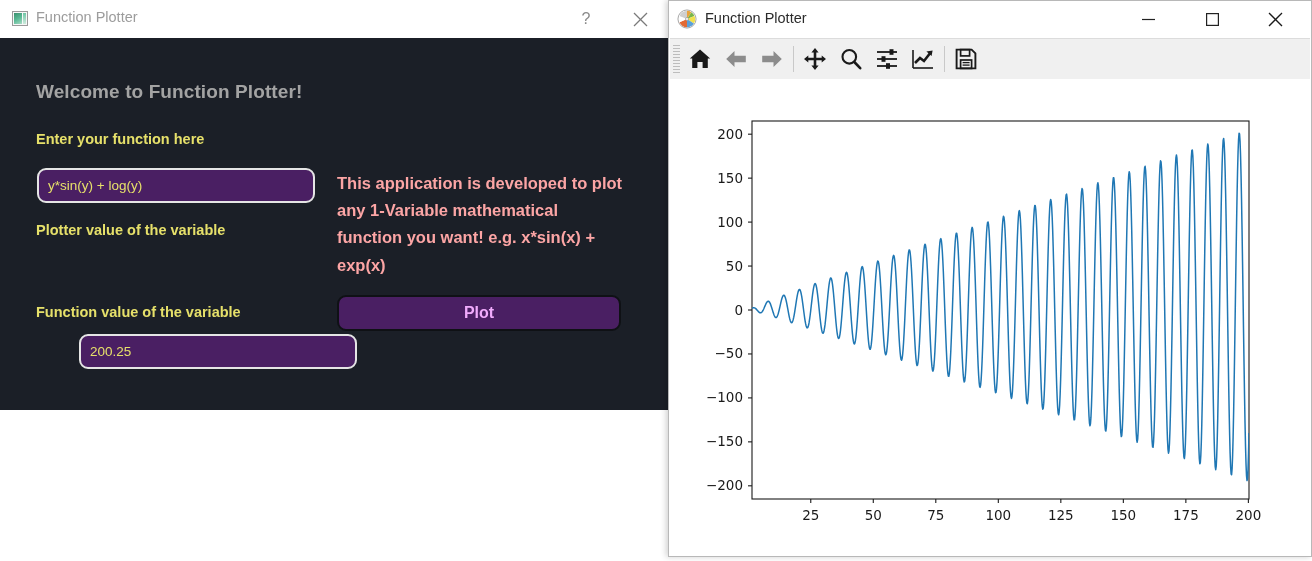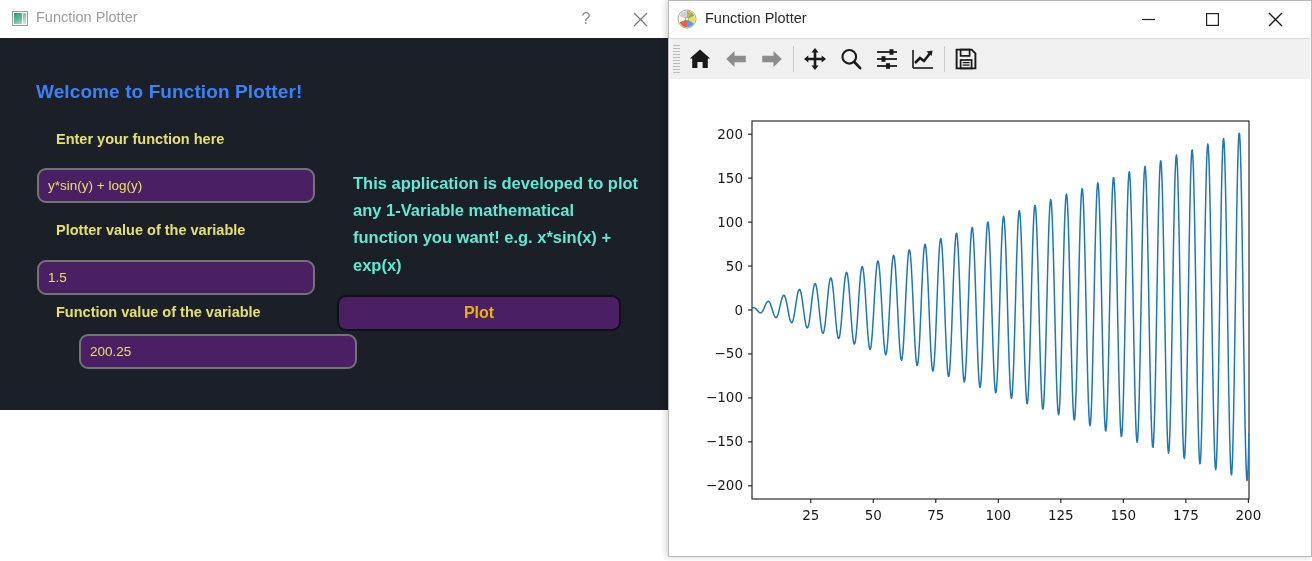--- a/index.html
+++ b/index.html
@@ -76,72 +76,70 @@
     position: absolute;
     left: 0; top: 38px;
     width: 668px; height: 372px;
     background: #1b1f27;
   }
   #welcome-title {
     position: absolute;
     left: 36px; top: 43px;
     font-size: 19px;
     font-weight: bold;
-    color: #3b82f6;
+    color: #a3a3a3;
     letter-spacing: .1px;
   }
   .field-label {
     position: absolute;
     left: 36px;
     font-size: 14.5px;
     font-weight: bold;
     color: #e6e06a;
-    margin-left: 20px;
   }
   #label-func { top: 93px; }
   #label-min  { top: 184px; }
   #label-max  { top: 266px; }
 
   .text-field {
     position: absolute;
     left: 37px;
     width: 278px;
     height: 35px;
     background: #4a1f63;
-    border: 2px solid #737373;
+    border: 2px solid #e5e5e5;
     border-radius: 9px;
     box-sizing: border-box;
     color: #e6e06a;
     font-size: 13.5px;
     font-family: "Liberation Sans", sans-serif;
     padding: 0 9px;
     outline: none;
   }
   #field-func { top: 130px; }
   #field-min  { top: 222px; }
   #field-max  { top: 296px; margin-left: 42px; }
 
   #info-text {
     position: absolute;
     left: 337px; top: 132px;
     width: 290px;
     font-size: 16.5px;
     font-weight: bold;
-    color: #5eead4;
+    color: #fca5a5;
     line-height: 1.65;
-    margin-left: 16px;
   }
   #plot-button {
     position: absolute;
     left: 337px; top: 257px;
     width: 284px; height: 36px;
     background: #4a1f63;
     border: 2px solid #0f1115;
     border-radius: 9px;
-    color: #eab308;
+    color: #f0abfc;
     font-size: 16px;
     font-weight: bold;
     font-family: "Liberation Sans", sans-serif;
     cursor: pointer;
   }
 
   
   #right-window {
     position: absolute;
     left: 668px; top: 0;
@@ -236,21 +234,20 @@
       </div>
     </div>
 
     <div id="left-body">
       <div id="welcome-title">Welcome to Function Plotter!</div>
 
       <div class="field-label" id="label-func">Enter your function here</div>
       <input class="text-field" id="field-func" type="text" value="y*sin(y) + log(y)" style="">
 
       <div class="field-label" id="label-min">Plotter value of the variable</div>
-      <input class="text-field" id="field-min" type="text" value="1.5" style="">
 
       <div class="field-label" id="label-max">Function value of the variable</div>
       <input class="text-field" id="field-max" type="text" value="200.25" style="">
 
       <div id="info-text">This application is developed to plot any 1-Variable mathematical function you want! e.g. x*sin(x) + exp(x)</div>
 
       <button id="plot-button">Plot</button>
     </div>
   </div>
 

